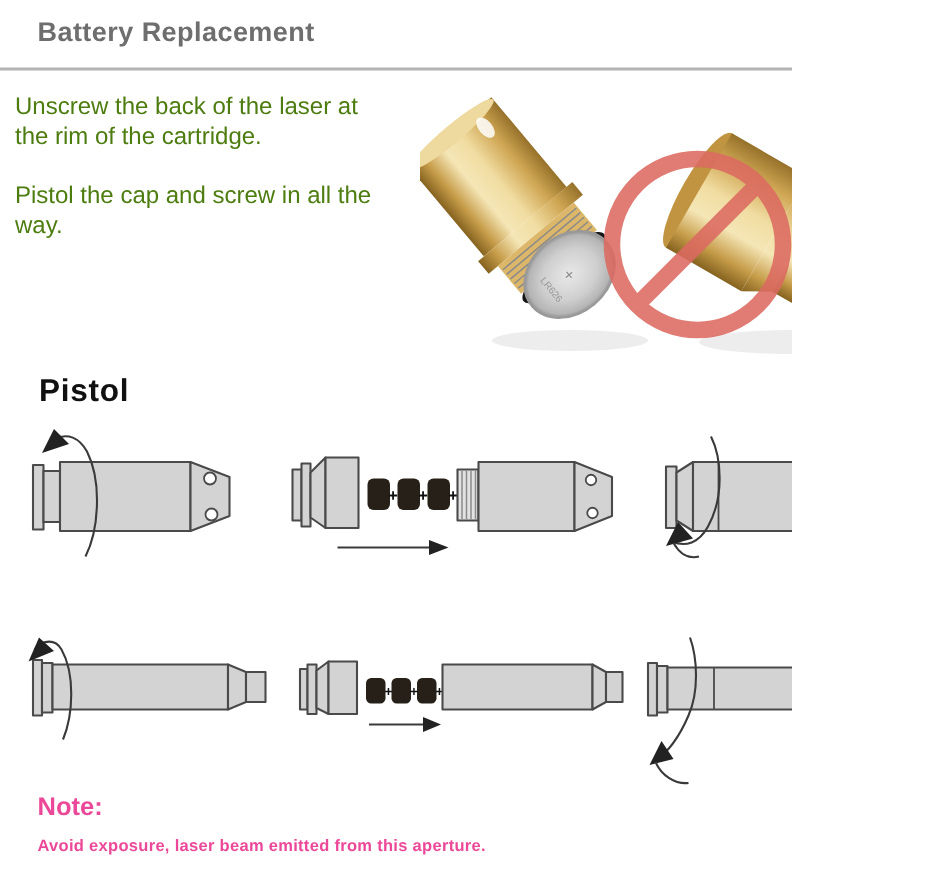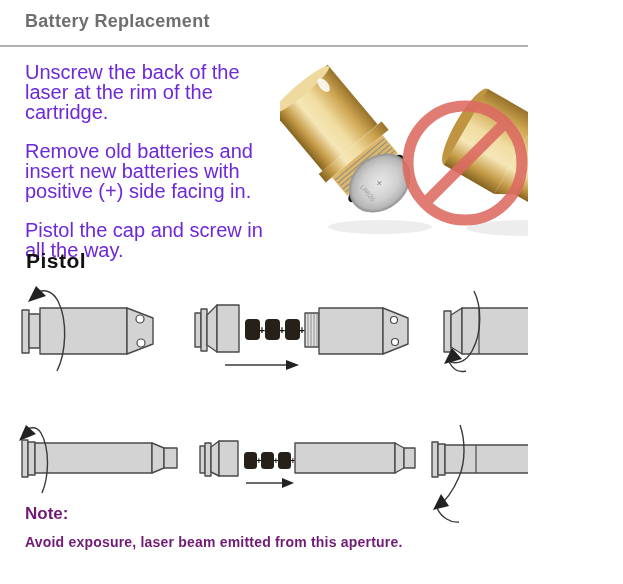--- a/index.html
+++ b/index.html
@@ -8,37 +8,37 @@
     font-family:"Liberation Sans","DejaVu Sans",sans-serif;
   }
   .page-title{
     position:absolute;left:25px;top:11px;font-size:18px;font-weight:600;
     color:#6e6e6e;letter-spacing:.3px;
   }
   .header-divider{
     position:absolute;left:0;top:45px;width:623px;height:2px;background:#b3b3b3;
   }
   .instructions{
-    position:absolute;left:25px;top:62px;width:250px;color:#6d28d9;
-    font-size:20px;line-height:20px;
+    position:absolute;left:10px;top:62px;width:250px;color:#4d7c0f;
+    font-size:16px;line-height:20px;
   }
   .instructions p{margin:0 0 19px 0;}
   .photo{position:absolute;left:280px;top:55px;}
   .section-heading{
     position:absolute;left:26px;font-size:21px;font-weight:bold;color:#111;
     letter-spacing:.5px;
   }
   #pistol-heading{top:249px;}
   #rifle-heading{top:389px;}
   .diagram{position:absolute;left:0;}
   #pistol-diagram{top:283px;}
   #rifle-diagram{top:423px;}
-  .note{position:absolute;left:25px;top:504px;color:#701a75;}
+  .note{position:absolute;left:25px;top:528px;color:#ec4899;}
   .note-label{font-size:17px;font-weight:bold;margin:0 0 10px 0;}
-  .note-text{font-size:14px;font-weight:bold;margin:0;letter-spacing:.2px;}
+  .note-text{font-size:11px;font-weight:bold;margin:0;letter-spacing:.2px;}
   .dg{fill:#d3d3d3;stroke:#4a4a4a;stroke-width:1.4;stroke-linejoin:round;}
   .dg-line{stroke:#4a4a4a;stroke-width:1.2;}
   .hole{fill:#ffffff;stroke:#4a4a4a;stroke-width:1.2;}
   .cell{fill:#262019;stroke:none;}
   .arrow{fill:none;stroke:#3a3a3a;stroke-width:1.4;}
   .ah{fill:#222222;stroke:none;}
   .plus{font-size:11px;font-weight:bold;fill:#111;text-anchor:middle;
         font-family:"Liberation Sans","DejaVu Sans",sans-serif;}
   .plus-sm{font-size:9px;}
   .thread{stroke:#8a8a8a;stroke-width:1;}
@@ -46,21 +46,20 @@
 </head>
 <body>
 
 <div class="page">
 
   <div class="page-title">Battery Replacement</div>
   <div class="header-divider"></div>
 
   <div class="instructions">
     <p>Unscrew the back of the laser at the rim of the cartridge.</p>
-    <p>Remove old batteries and insert new batteries with positive (+) side facing in.</p>
     <p>Pistol the cap and screw in all the way.</p>
   </div>
 
   <svg class="photo" width="343" height="190" viewBox="0 0 343 190">
     <defs>
       <linearGradient id="brass" x1="0" y1="0" x2="0" y2="1">
         <stop offset="0" stop-color="#96712a"></stop>
         <stop offset="0.2" stop-color="#cfa653"></stop>
         <stop offset="0.45" stop-color="#f1dda2"></stop>
         <stop offset="0.65" stop-color="#f5e6b6"></stop>

